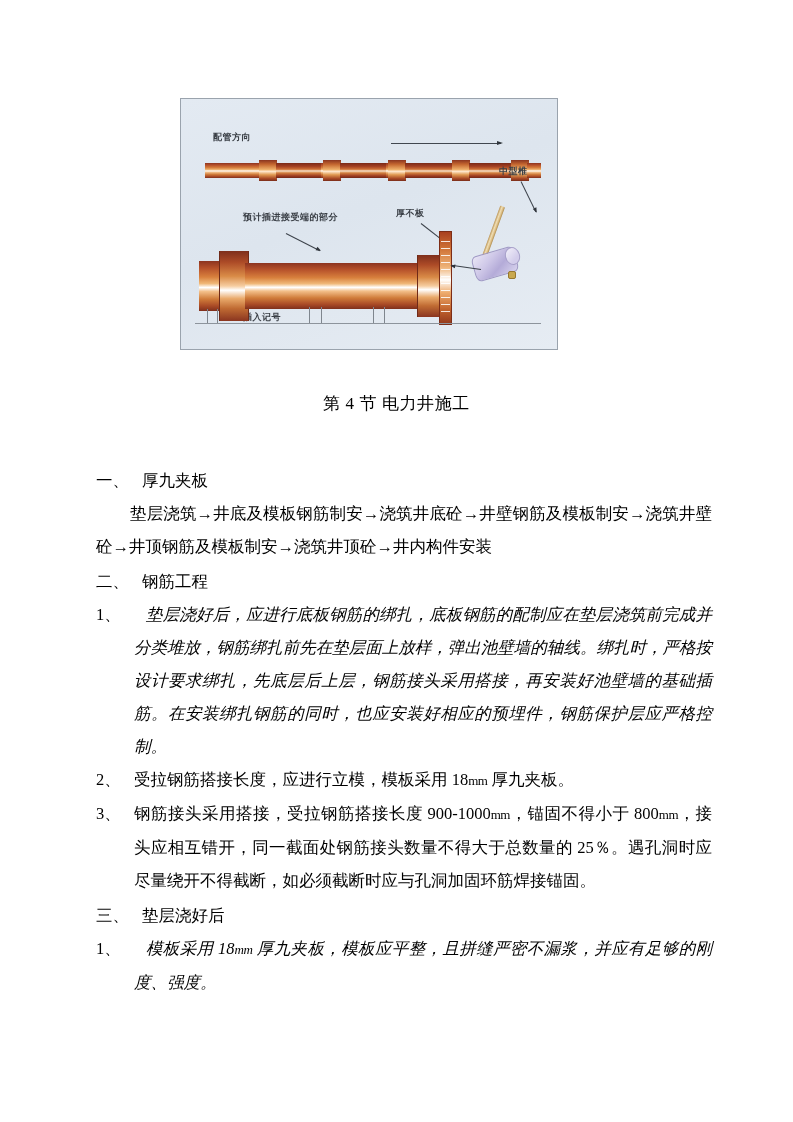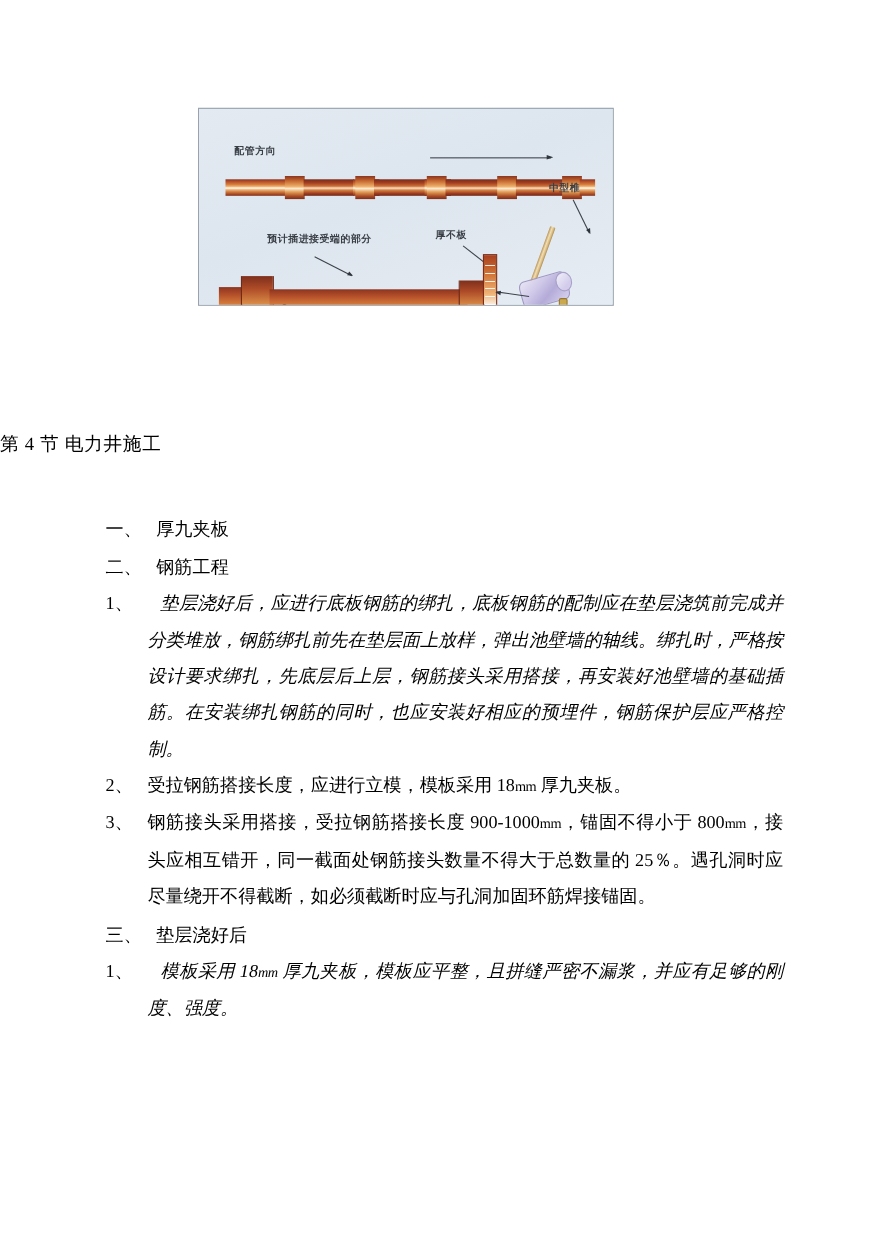--- a/index.html
+++ b/index.html
@@ -15,21 +15,21 @@
     color: #000000;
     overflow: hidden;
   }
 
   
   #figure-block {
     position: absolute;
     left: 180px;
     top: 98px;
     width: 378px;
-    height: 180px;
+    height: 252px;
   }
   .figure-frame {
     position: absolute;
     inset: 0;
     background: #dde6ef;
     border: 1px solid #9aa3ad;
     box-shadow: inset 0 0 0 1px #f2f6fa;
     overflow: hidden;
   }
   .fig-canvas {
@@ -198,21 +198,21 @@
     border-top: 2.5px solid transparent;
     border-bottom: 2.5px solid transparent;
   }
 
   
   #doc-title {
     position: absolute;
     left: 0;
     top: 392px;
     width: 793px;
-    text-align: left;
+    text-align: center;
     font-size: 17px;
     letter-spacing: 0.6px;
   }
 
   #body-text {
     position: absolute;
     left: 96px;
     top: 462px;
     width: 616px;
     font-size: 16.5px;
@@ -322,20 +322,23 @@
 
 <div id="doc-title">第 4 节  电力井施工</div>
 
 <div id="body-text">
 
   <div class="heading-row">
     <span class="heading-num">一、</span>
     <span class="heading-text">厚九夹板</span>
   </div>
 
+  <div class="flow-para">
+    <span>垫层浇筑→井底及模板钢筋制安→浇筑井底砼→井壁钢筋及模板制安→</span><span class="nind">浇筑井壁砼→井顶钢筋及模板制安→浇筑井顶砼→井内构件安装</span>
+  </div>
 
   <div class="heading-row">
     <span class="heading-num">二、</span>
     <span class="heading-text">钢筋工程</span>
   </div>
 
   <div class="num-row">
     <span class="num-label">1、</span>
     <span class="num-body indent-extra">垫层浇好后，应进行底板钢筋的绑扎，底板钢筋的配制应在垫层浇筑前完成并分类堆放，钢筋绑扎前先在垫层面上放样，弹出池壁墙的轴线。绑扎时，严格按设计要求绑扎，先底层后上层，钢筋接头采用搭接，再安装好池壁墙的基础插筋。在安装绑扎钢筋的同时，也应安装好相应的预埋件，钢筋保护层应严格控制。</span>
   </div>

